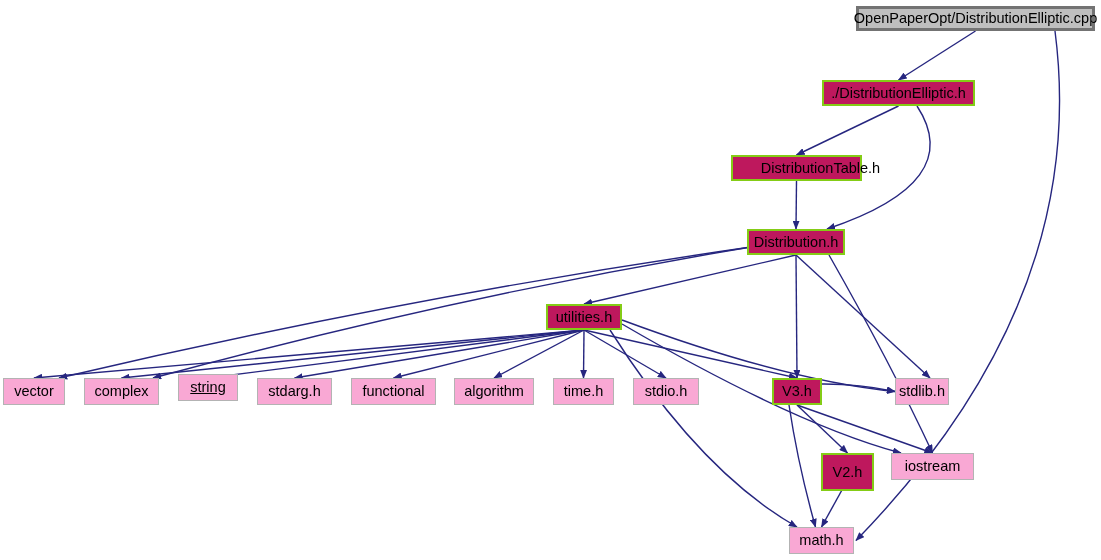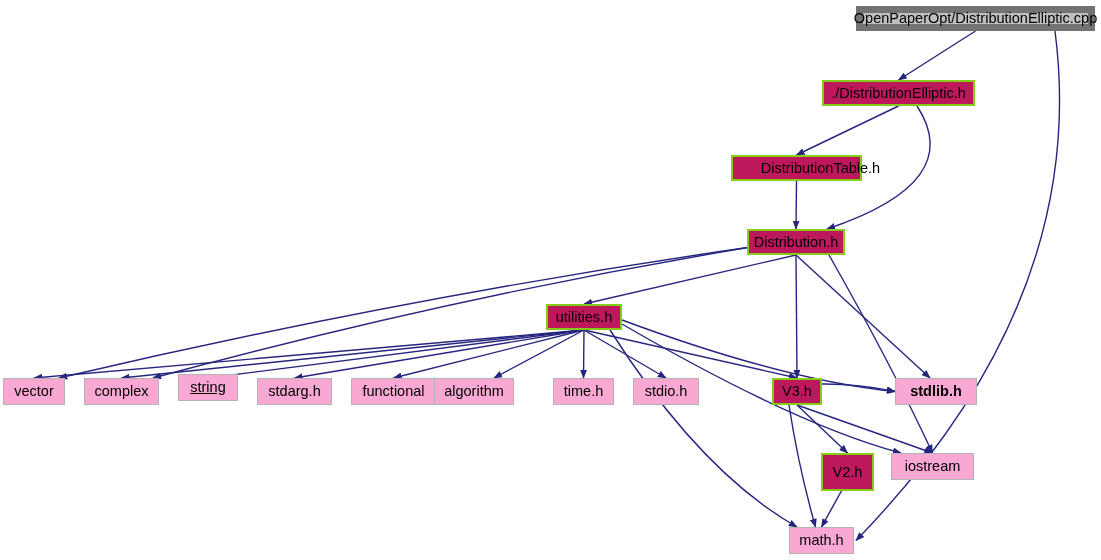--- a/index.html
+++ b/index.html
@@ -38,21 +38,21 @@
   .node-leaf {
     background: #f9a8d4;
     border: 1px solid #b3b3b3;
   }
   .node-project {
     background: #be185d;
     border: 2px solid #84cc16;
   }
   .node-root {
     background: #bfbfbf;
-    border: 7px solid #737373;
+    border: 3px solid #737373;
   }
 </style>
 </head>
 <body>
 
 <div id="graph-canvas">
 
   <svg id="edge-layer" viewBox="0 0 1101 560" xmlns="http://www.w3.org/2000/svg">
     <defs>
       <marker id="arrowhead" markerWidth="9" markerHeight="7" refX="8.2" refY="3.5" orient="auto" markerUnits="userSpaceOnUse">
@@ -115,33 +115,33 @@
       </div>
       <div class="graph-node node-leaf" style="left: 178px; top: 374px; width: 60px; height: 27px; text-decoration: underline;">
         <span>string</span>
       </div>
       <div class="graph-node node-leaf" style="left: 257px; top: 378px; width: 75px; height: 27px;">
         <span>stdarg.h</span>
       </div>
       <div class="graph-node node-leaf" style="left: 351px; top: 378px; width: 85px; height: 27px;">
         <span>functional</span>
       </div>
-      <div class="graph-node node-leaf" style="left: 434px; top: 378px; width: 80px; height: 27px;">
+      <div class="graph-node node-leaf" style="left: 454px; top: 378px; width: 80px; height: 27px;">
         <span>algorithm</span>
       </div>
       <div class="graph-node node-leaf" style="left: 553px; top: 378px; width: 61px; height: 27px; text-align: right;">
         <span>time.h</span>
       </div>
       <div class="graph-node node-leaf" style="left: 633px; top: 378px; width: 66px; height: 27px; justify-content: center;">
         <span>stdio.h</span>
       </div>
       <div class="graph-node node-project" style="left: 772px; top: 378px; width: 50px; height: 27px; text-align: right;">
         <span>V3.h</span>
       </div>
-      <div class="graph-node node-leaf" style="left: 895px; top: 378px; width: 82px; height: 27px; font-weight: bold;">
+      <div class="graph-node node-leaf" style="left: 895px; top: 378px; width: 54px; height: 27px;">
         <span>stdlib.h</span>
       </div>
       <div class="graph-node node-project" style="left: 821px; top: 453px; width: 53px; height: 38px;">
         <span>V2.h</span>
       </div>
       <div class="graph-node node-leaf" style="left: 891px; top: 453px; width: 83px; height: 27px;">
         <span>iostream</span>
       </div>
       <div class="graph-node node-leaf" style="left: 789px; top: 527px; width: 65px; height: 27px;">
         <span>math.h</span>

